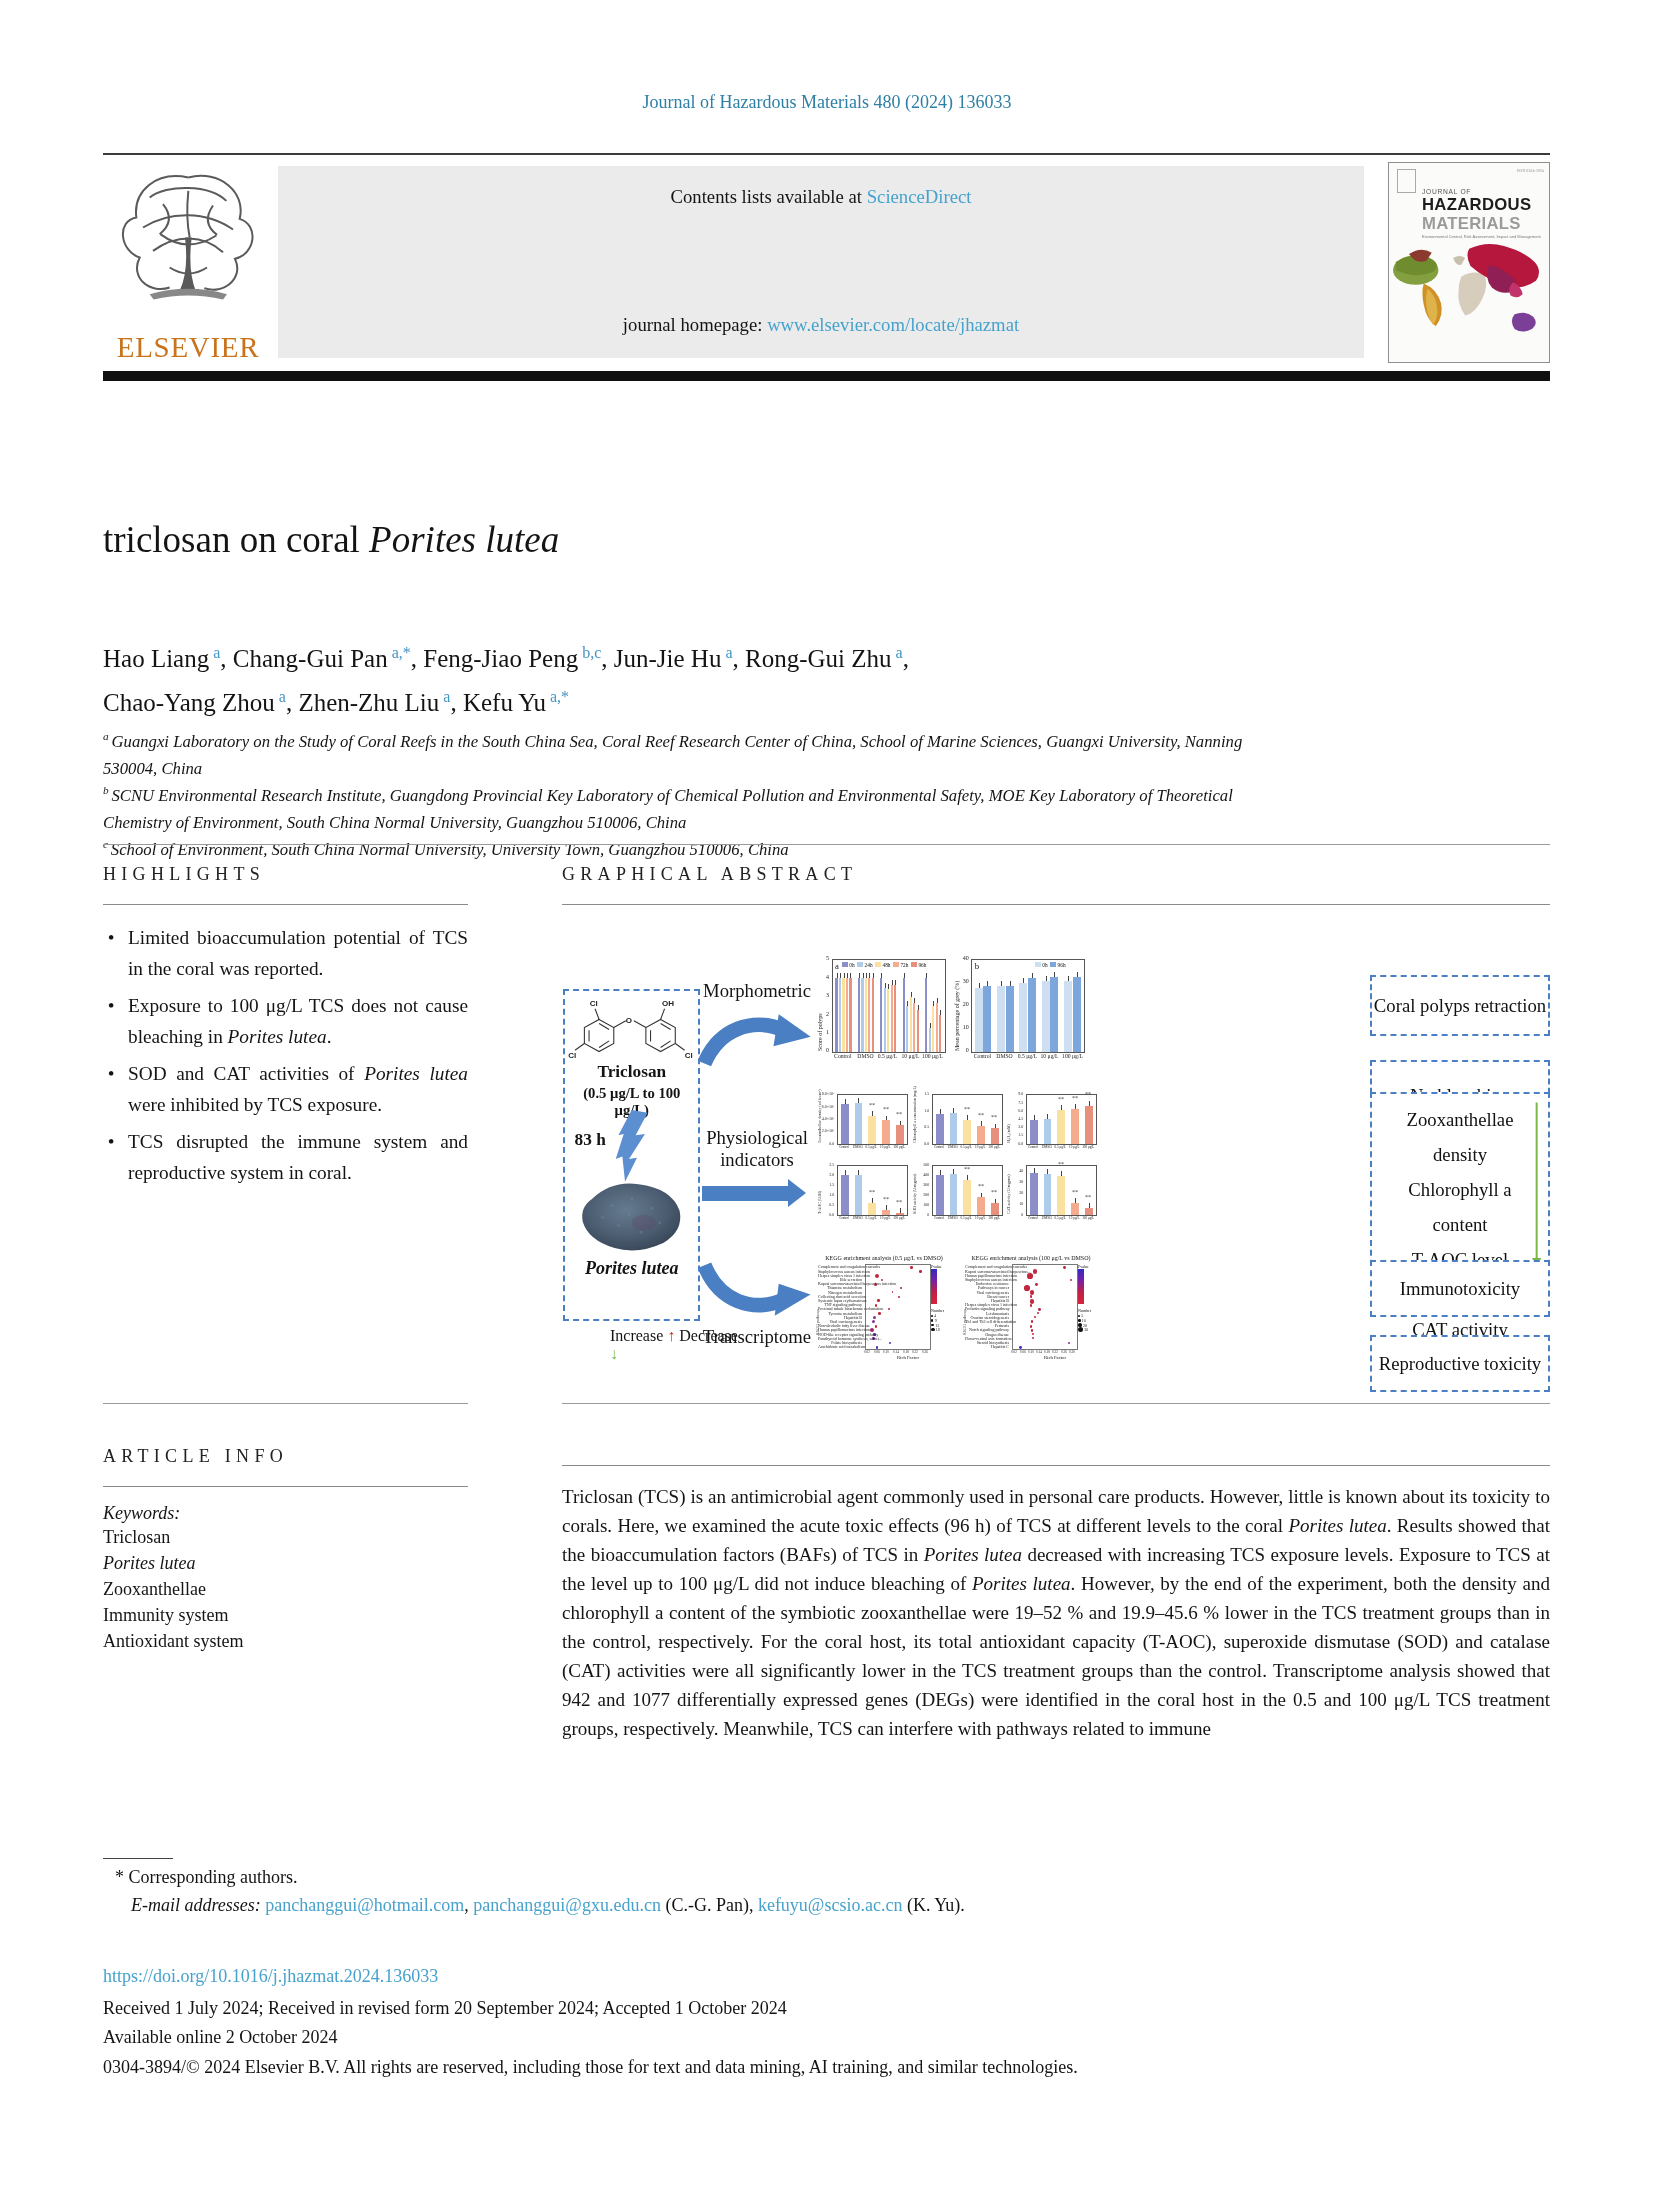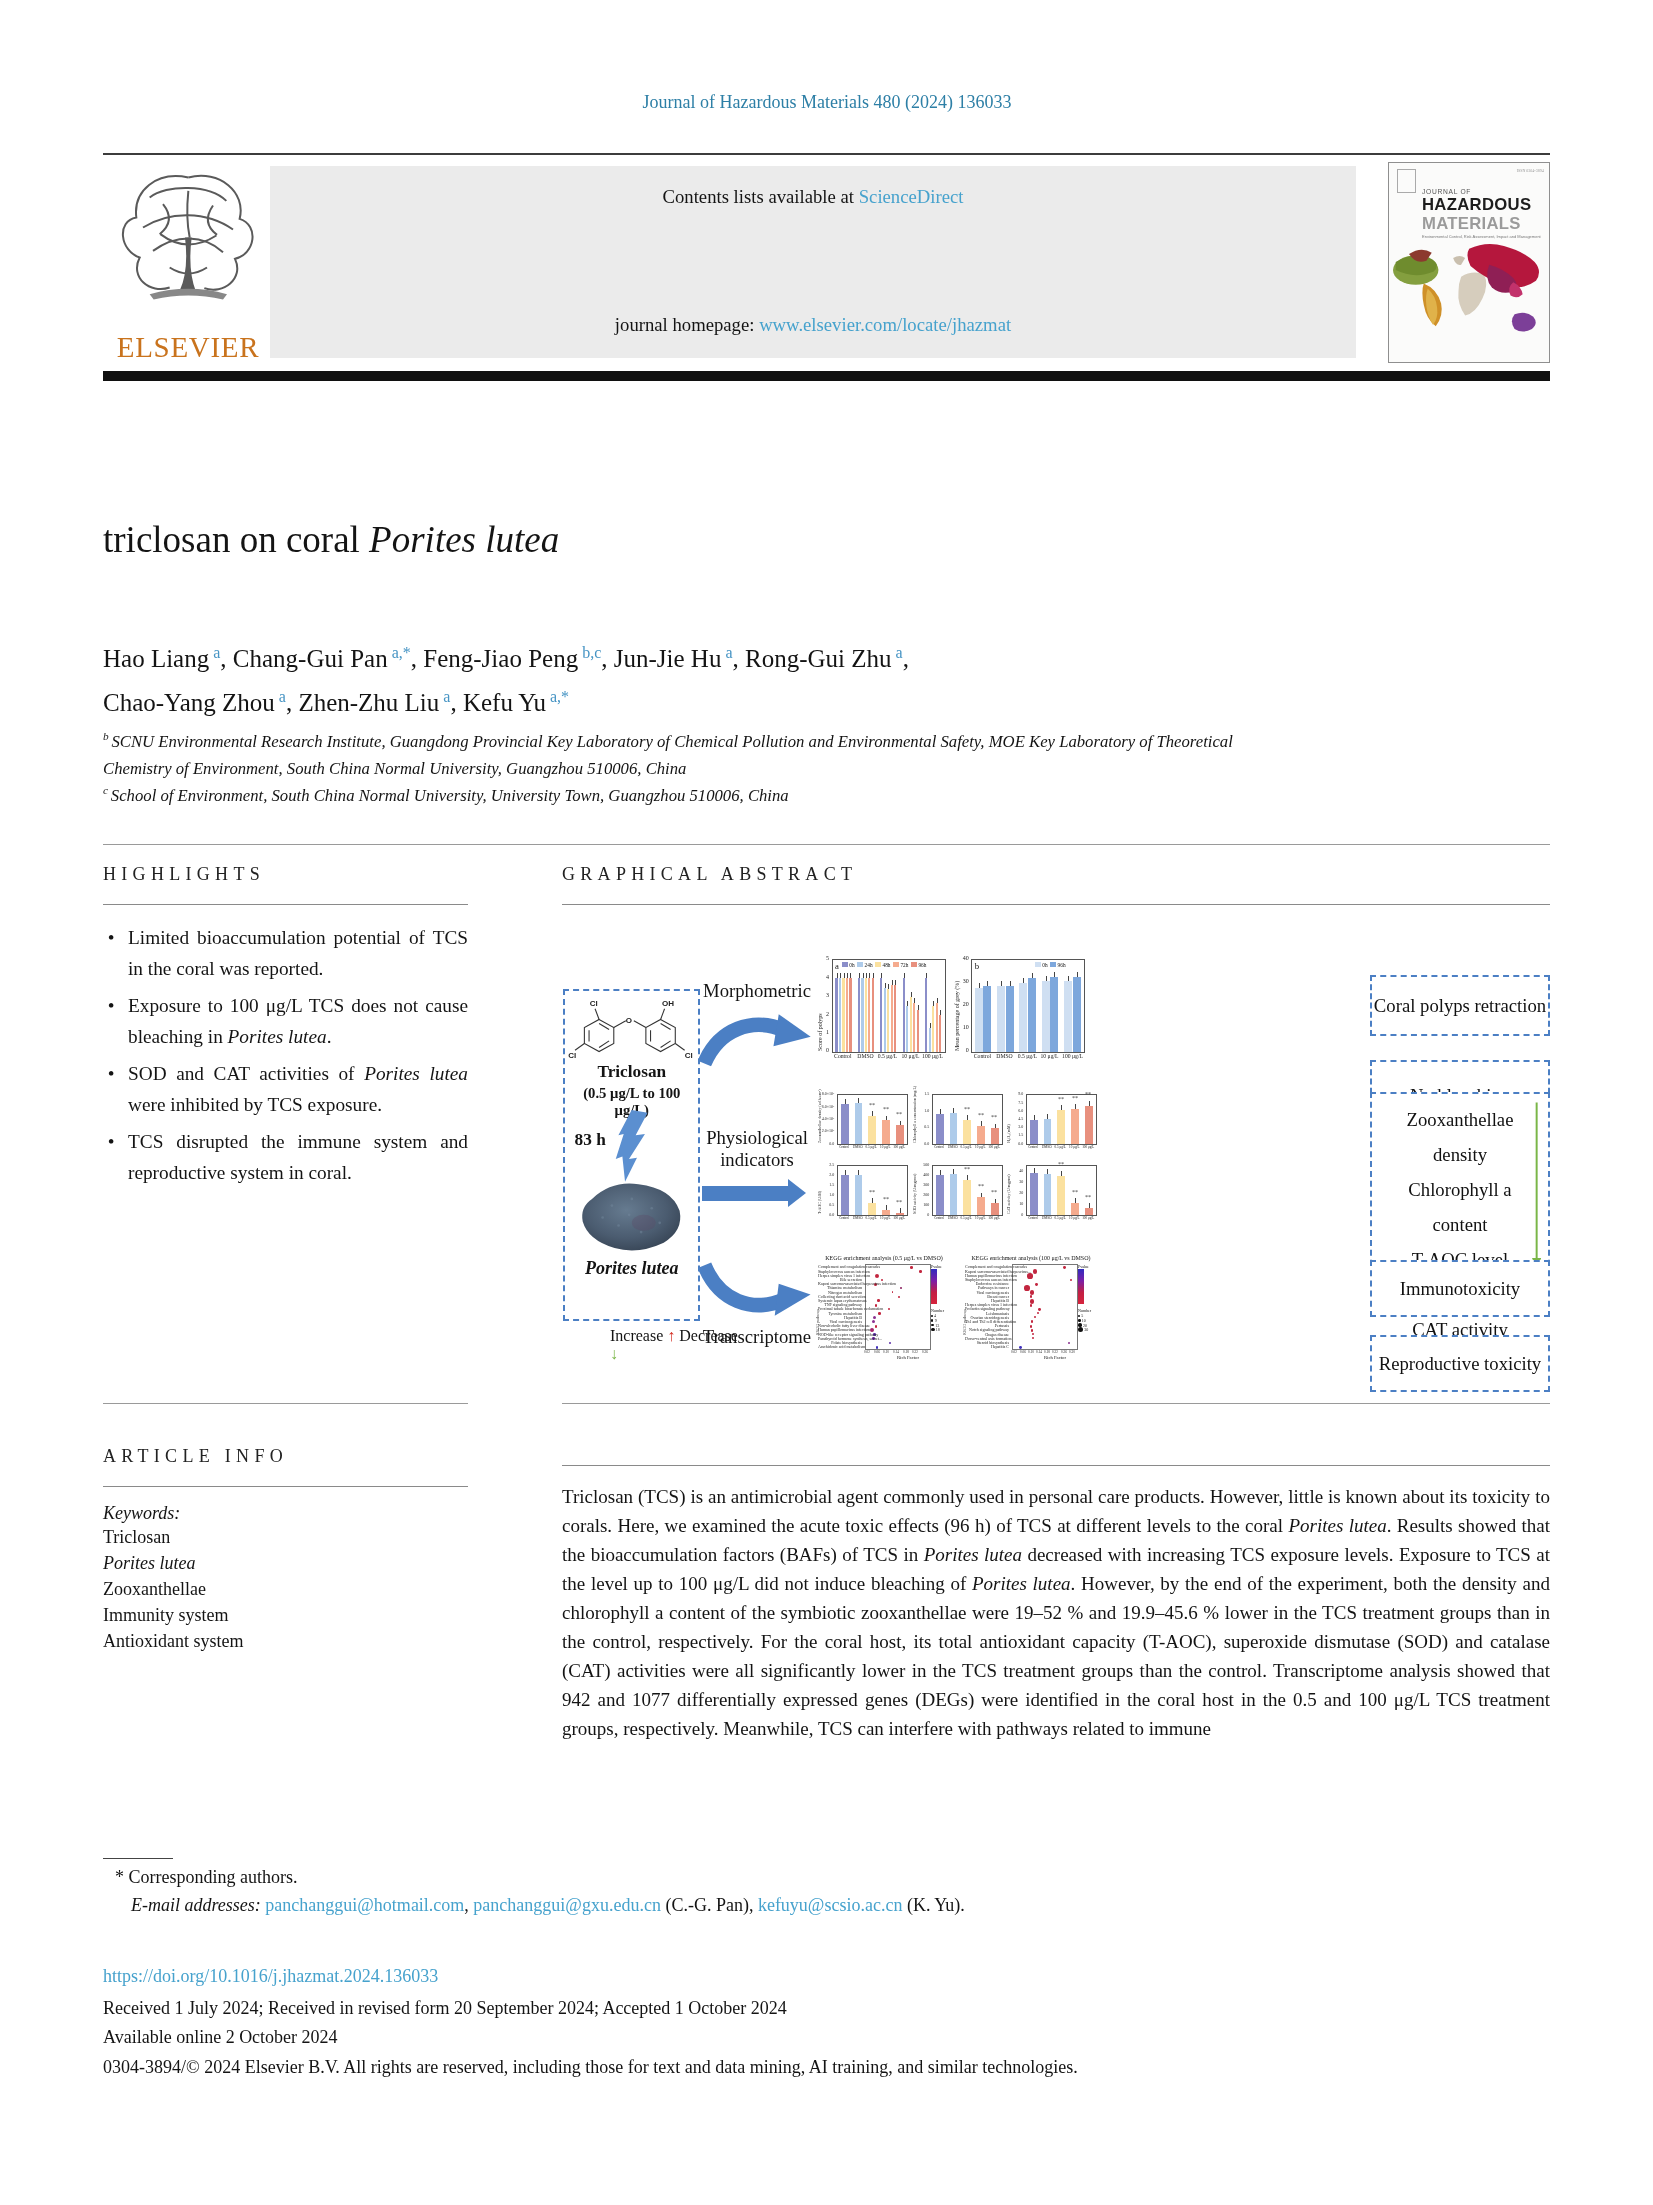--- a/index.html
+++ b/index.html
@@ -6,21 +6,21 @@
   .page{position:relative;width:1654px;height:2205px;background:#ffffff;
         font-family:"Liberation Serif",serif;color:#141414;overflow:hidden;}
   
   .citation{position:absolute;top:92px;left:0;width:100%;text-align:center;
             font-size:18px;color:#2d7fa6;}
   .head-rule{position:absolute;top:153px;left:103px;width:1447px;height:2px;background:#3c3c3c;}
   .masthead{position:absolute;top:155px;left:103px;width:1447px;height:215px;}
   .elsevier{position:absolute;left:0;top:9.3px;width:170px;height:200px;}
   .els-word{position:absolute;left:0;bottom:0;width:100%;text-align:center;font-size:29px;
             color:#c9731d;letter-spacing:0.7px;font-weight:normal;}
-  .mast-gray{position:absolute;left:167px;top:10.7px;width:1086px;height:192px;background:#ebebeb;text-decoration:underline;}
+  .mast-gray{position:absolute;left:175px;top:10.7px;width:1086px;height:192px;background:#ebebeb;text-decoration:underline;}
   .contents{position:absolute;top:20px;width:100%;text-align:center;font-size:18.7px;}
   .jtitle{position:absolute;top:72px;width:100%;text-align:center;font-size:37px;color:#111;}
   .homepage{position:absolute;top:148px;width:100%;text-align:center;font-size:18.7px;}
   .link{color:#46a2cd;}
   .cover{position:absolute;right:0;top:6.7px;width:160px;height:199px;border:0.7px solid #8f8f8f;
          background:#fbfbfa;overflow:hidden;}
   .cover-kicker{position:absolute;top:25px;left:33px;font-family:"Liberation Sans",sans-serif;
                 font-size:6.7px;color:#555;letter-spacing:0.7px;}
   .cover-t1{position:absolute;top:32px;left:33px;font-family:"Liberation Sans",sans-serif;
             font-size:16.7px;font-weight:bold;color:#1d1d1d;letter-spacing:0.3px;}
@@ -158,20 +158,21 @@
       </svg>
     </div>
   </div>
 
   <div class="black-bar"></div>
 
   <h1 class="title"><br><span>triclosan on coral </span><i>Porites lutea</i></h1>
   <div class="authors"><span>Hao Liang</span><sup class="s-blue"> a</sup><span>, Chang-Gui Pan</span><sup class="s-blue"> a,*</sup><span>, Feng-Jiao Peng</span><sup class="s-blue"> b,c</sup><span>, Jun-Jie Hu</span><sup class="s-blue"> a</sup><span>, Rong-Gui Zhu</span><sup class="s-blue"> a</sup><span>,</span><br><span>Chao-Yang Zhou</span><sup class="s-blue"> a</sup><span>, Zhen-Zhu Liu</span><sup class="s-blue"> a</sup><span>, Kefu Yu</span><sup class="s-blue"> a,*</sup></div>
 
   <div class="affils">
+    <div><sup class="s-black">a </sup><span>Guangxi Laboratory on the Study of Coral Reefs in the South China Sea, Coral Reef Research Center of China, School of Marine Sciences, Guangxi University, Nanning</span><br><span>530004, China</span></div>
     <div><sup class="s-black">b </sup><span>SCNU Environmental Research Institute, Guangdong Provincial Key Laboratory of Chemical Pollution and Environmental Safety, MOE Key Laboratory of Theoretical</span><br><span>Chemistry of Environment, South China Normal University, Guangzhou 510006, China</span></div>
     <div><sup class="s-black">c </sup><span>School of Environment, South China Normal University, University Town, Guangzhou 510006, China</span></div>
   </div>
 
   <div class="rule rule-full"></div>
 
   <section class="highlights">
     <div class="sec-head">HIGHLIGHTS</div>
     <div class="sec-rule"></div>
     <div class="hl-list" id="hl-list">

